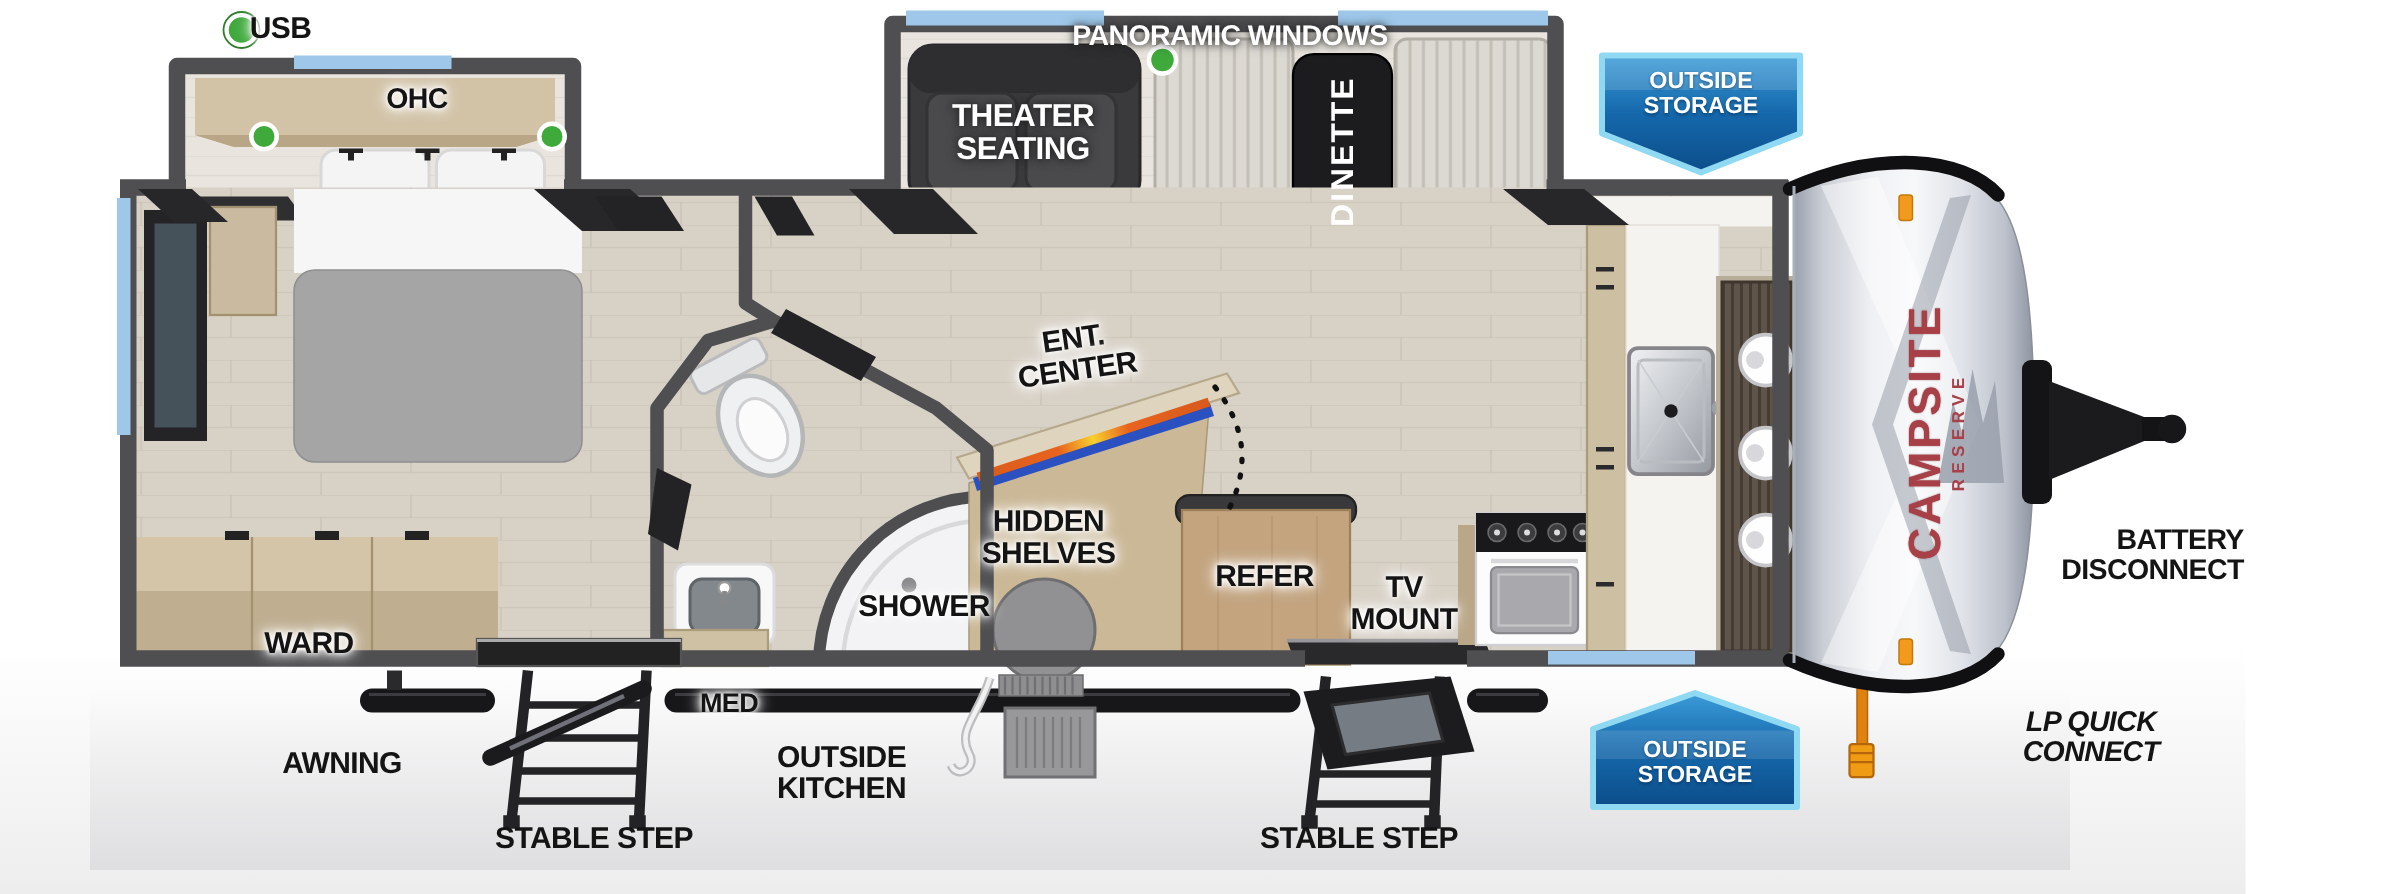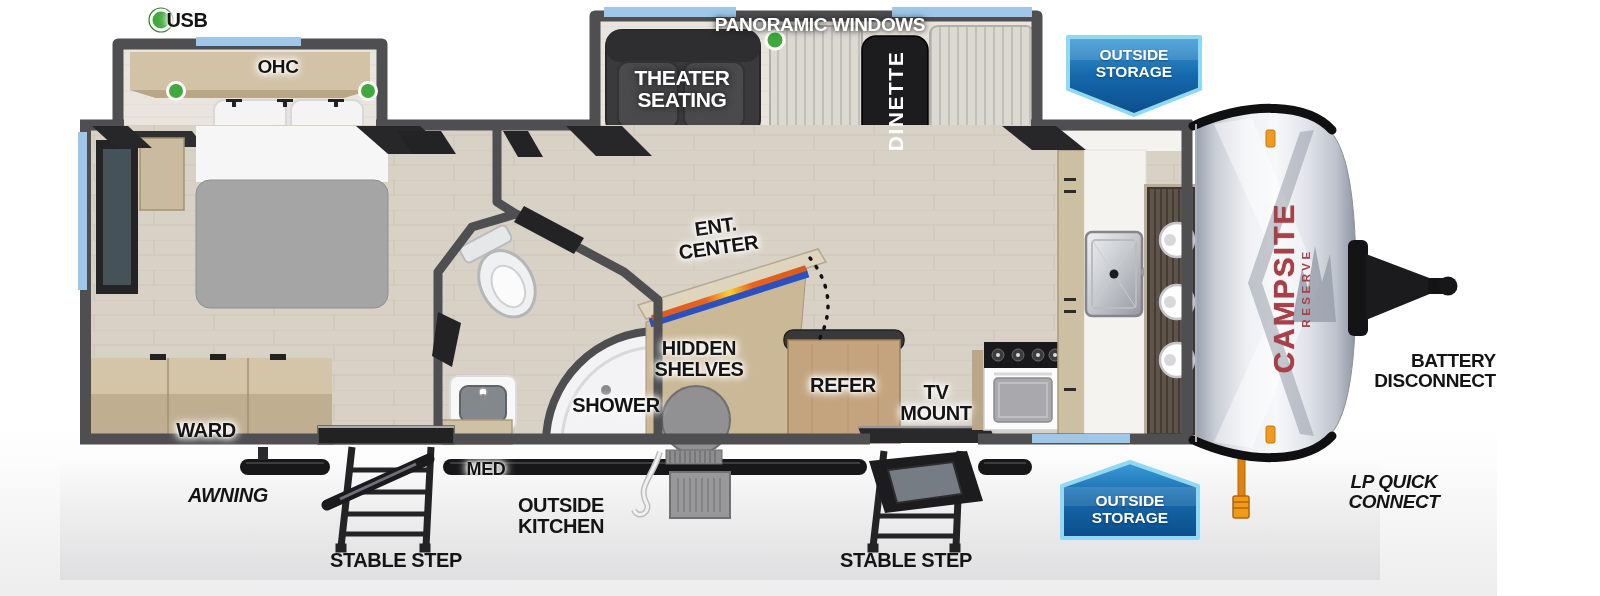--- a/index.html
+++ b/index.html
@@ -330,21 +330,21 @@
 <div class="lbl glow tilt" style="left:717px;top:237px;">ENT.
 CENTER</div>
 <div class="lbl glow" style="left:699px;top:359px;">HIDDEN
 SHELVES</div>
 <div class="lbl glow" style="left:843px;top:385px;">REFER</div>
 <div class="lbl glow" style="left:936px;top:403px;">TV
 MOUNT</div>
 <div class="lbl glow" style="left:601px;top:405px;margin-left:15px;">SHOWER</div>
 <div class="lbl glow sz18" style="left:486px;top:434px;">MED</div>
 <div class="lbl glow" style="left:206px;top:430px;border-radius:10px;">WARD</div>
-<div class="lbl" style="left:228px;top:495px;font-style:italic;">AWNING</div>
+<div class="lbl" style="left:228px;top:510px;">AWNING</div>
 <div class="lbl" style="left:561px;top:516px;">OUTSIDE
 KITCHEN</div>
 <div class="lbl" style="left:396px;top:560px;">STABLE STEP</div>
 <div class="lbl" style="left:906px;top:560px;">STABLE STEP</div>
 <div class="lbl banner-text" style="left:1130px;top:509px;">OUTSIDE
 STORAGE</div>
 <div class="lbl sz19" style="left:1380px;top:492px;font-style:italic;">LP QUICK
 CONNECT</div>
 <div class="lbl sz19" style="left:1421px;top:371px;text-align:right;">BATTERY
 DISCONNECT</div>

